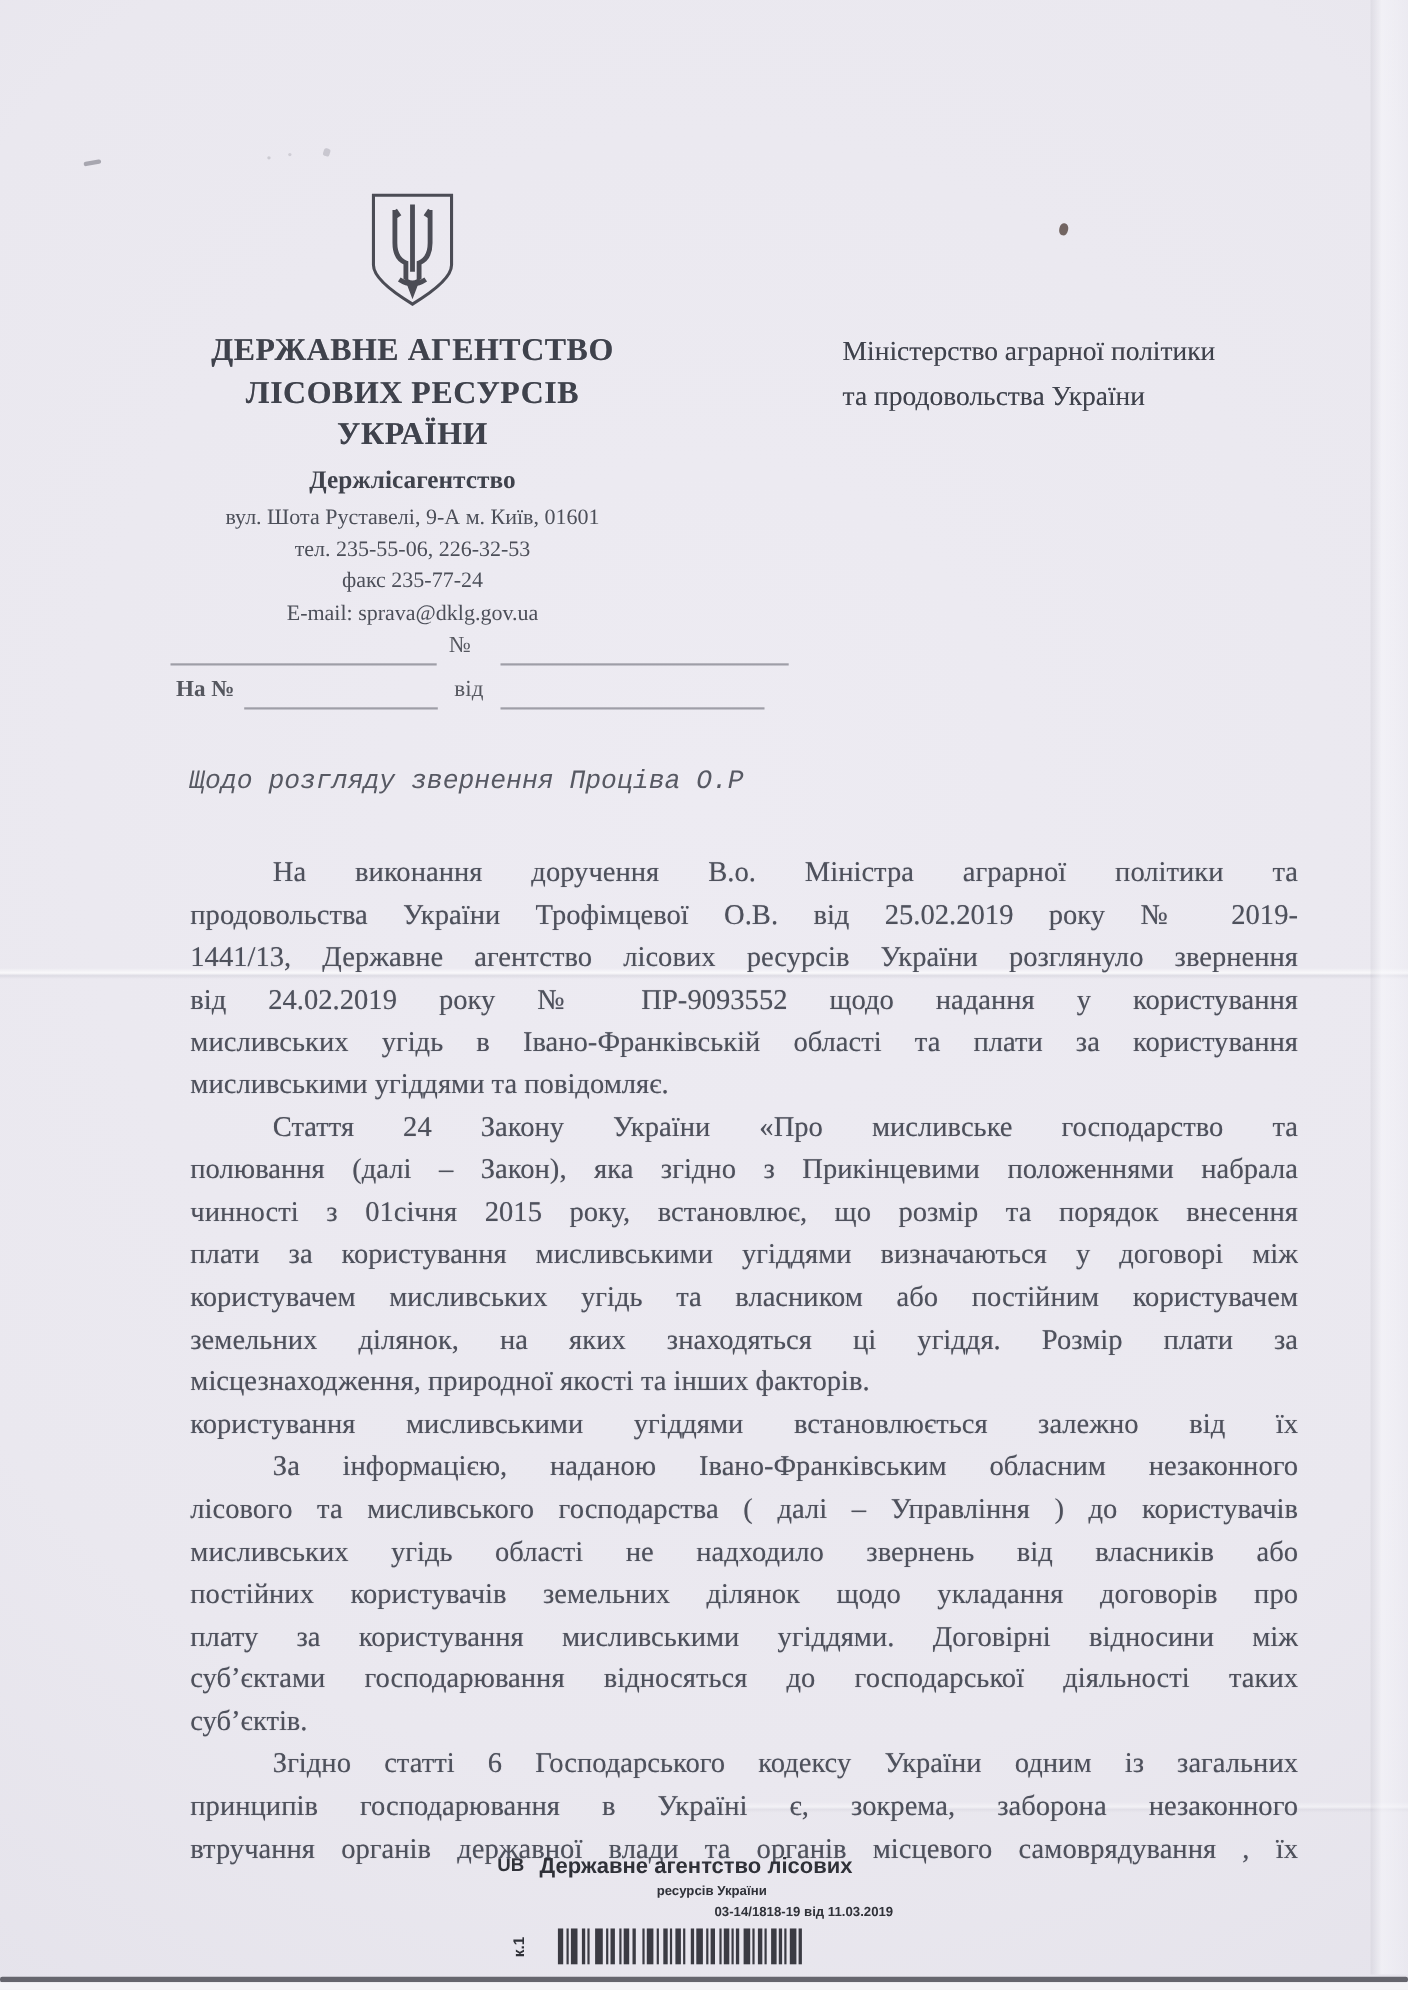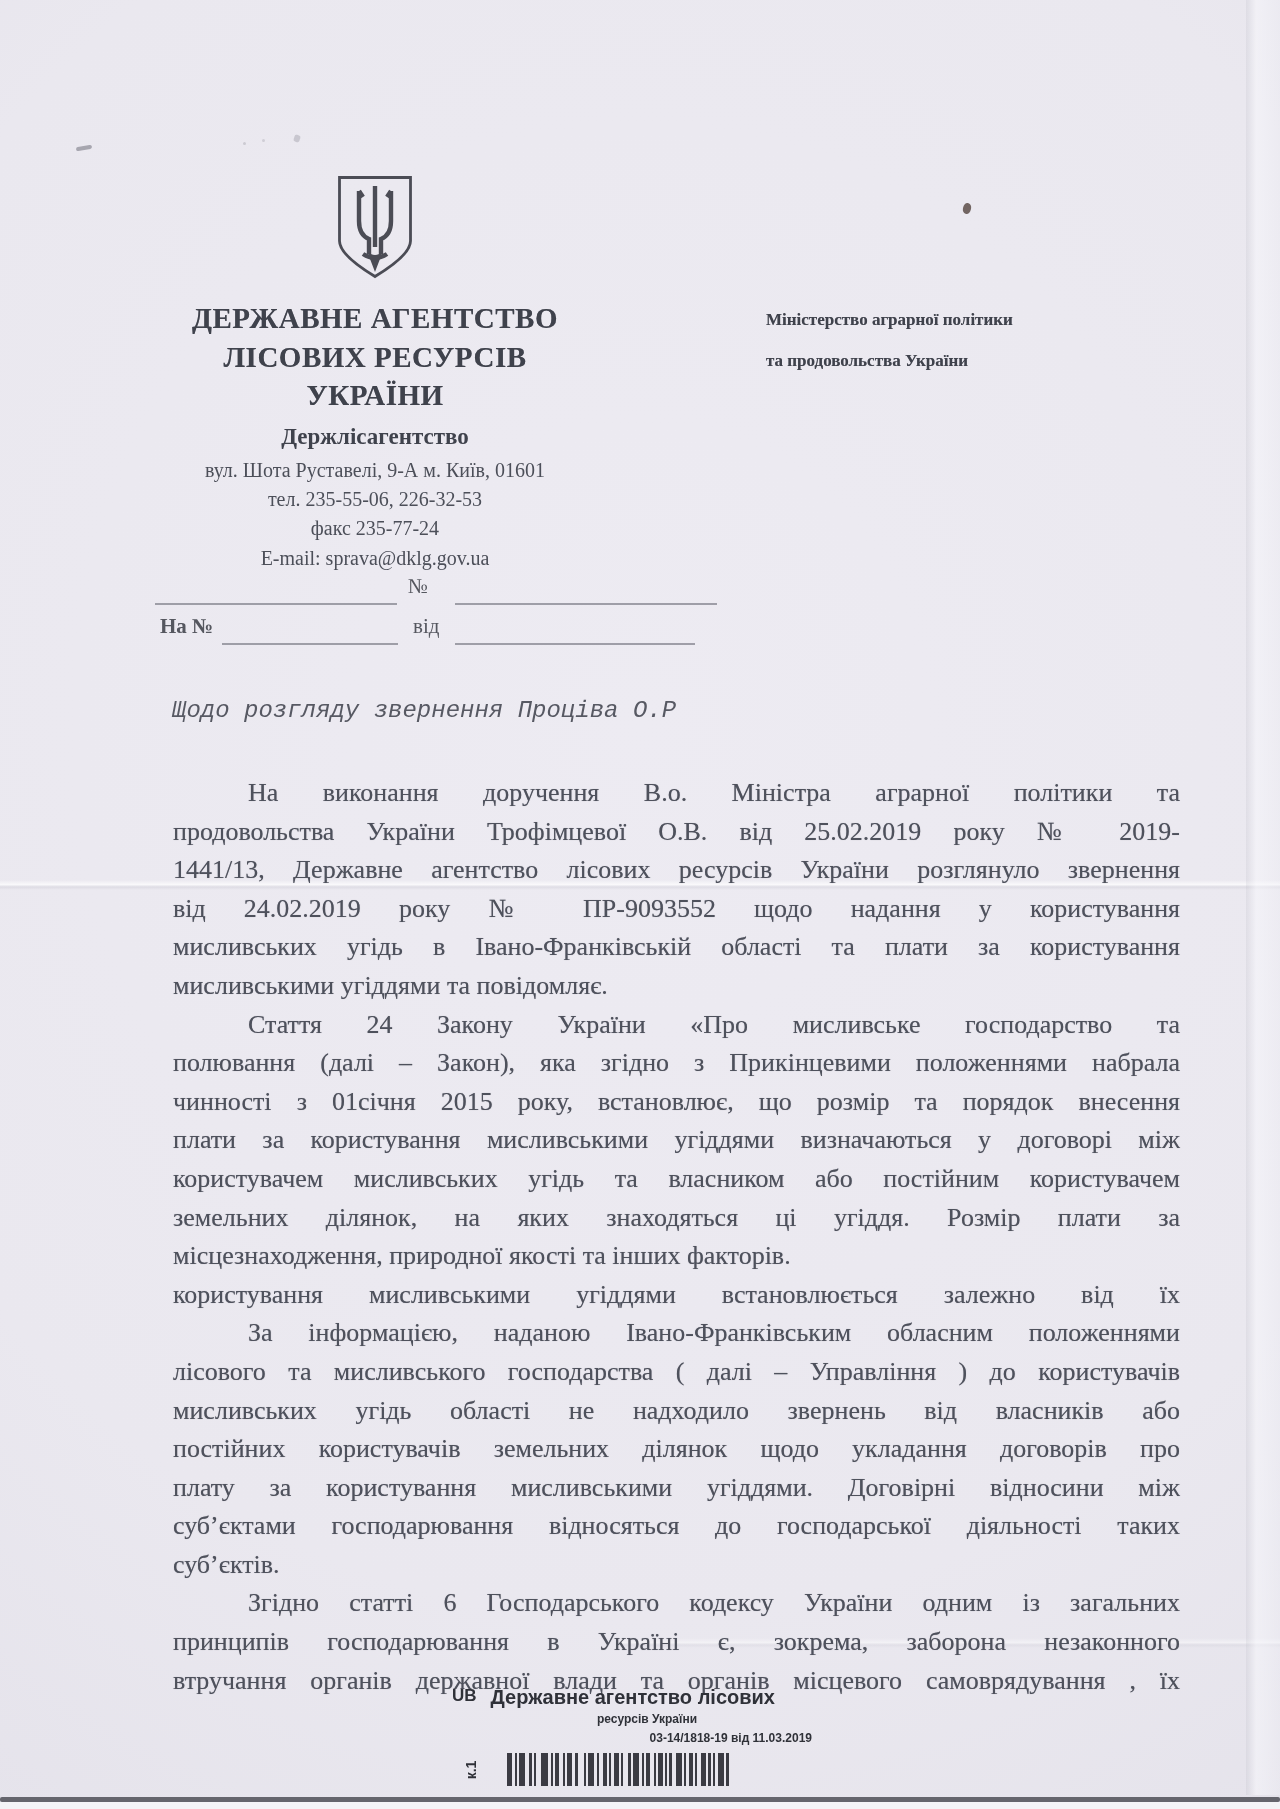--- a/index.html
+++ b/index.html
@@ -22,21 +22,21 @@
   .ink-dot{position:absolute;left:963px;top:203px;width:8px;height:11px;background:#54443e;
     border-radius:45%;transform:rotate(12deg);opacity:.8;}
   
   .lh-left{position:absolute;left:140px;top:175px;width:470px;text-align:center;color:var(--heading-ink);}
   .logo{display:block;margin:0 auto 20px auto;}
   .org-name{font-size:29px;font-weight:bold;line-height:38.5px;letter-spacing:.5px;
     text-shadow:0 0 .6px rgba(63,66,76,.55);text-align:center;}
   .org-short{font-size:23px;font-weight:bold;margin-top:7px;line-height:29px;}
   .contact{font-size:20px;line-height:29.4px;margin-top:5px;color:#4c4f59;}
   
-  .lh-right{position:absolute;left:766px;top:300px;width:370px;font-size:17px;font-weight:bold;
+  .lh-right{position:absolute;left:766px;top:300px;width:370px;font-size:25px;font-weight:normal;
     line-height:40.5px;color:var(--heading-ink);text-shadow:0 0 .6px rgba(63,66,76,.5);}
   
   .ref-label{position:absolute;font-size:21px;color:#55575f;}
   .ref-line{position:absolute;height:2px;background:var(--line-grey);opacity:.8;}
   
   .subject{position:absolute;left:172px;top:697px;font-size:24px;font-style:italic;color:#575963;font-family:Liberation Mono, monospace;}
   
   .body-block{position:absolute;left:173px;top:774px;width:1007px;color:var(--ink);
     font-size:26px;text-shadow:0 0 .7px rgba(78,81,92,.55);}
   .bl{height:38.6px;line-height:38.6px;white-space:normal;
@@ -122,21 +122,21 @@
     <div class="bl">мисливських угідь в Івано-Франківській області та плати за користування</div>
     <div class="bl last">мисливськими угіддями та повідомляє.</div>
     <div class="bl ind">Стаття 24 Закону України «Про мисливське господарство та</div>
     <div class="bl">полювання (далі – Закон), яка згідно з Прикінцевими положеннями набрала</div>
     <div class="bl">чинності з 01січня 2015 року, встановлює, що розмір та порядок внесення</div>
     <div class="bl">плати за користування мисливськими угіддями визначаються у договорі між</div>
     <div class="bl">користувачем мисливських угідь та власником або постійним користувачем</div>
     <div class="bl">земельних ділянок, на яких знаходяться ці угіддя. Розмір плати за</div>
     <div class="bl last">місцезнаходження, природної якості та інших факторів.</div>
     <div class="bl">користування мисливськими угіддями встановлюється залежно від їх</div>
-    <div class="bl ind">За інформацією, наданою Івано-Франківським обласним положеннями</div>
+    <div class="bl ind">За інформацією, наданою Івано-Франківським обласним незаконного</div>
     <div class="bl">лісового та мисливського господарства ( далі – Управління ) до користувачів</div>
     <div class="bl">мисливських угідь області не надходило звернень від власників або</div>
     <div class="bl">постійних користувачів земельних ділянок щодо укладання договорів про</div>
     <div class="bl">плату за користування мисливськими угіддями. Договірні відносини між</div>
     <div class="bl">суб’єктами господарювання відносяться до господарської діяльності таких</div>
     <div class="bl last">суб’єктів.</div>
     <div class="bl ind">Згідно статті 6 Господарського кодексу України одним із загальних</div>
     <div class="bl">принципів господарювання в Україні є, зокрема, заборона незаконного</div>
     <div class="bl">втручання органів державної влади та органів місцевого самоврядування , їх</div>
   </div>

